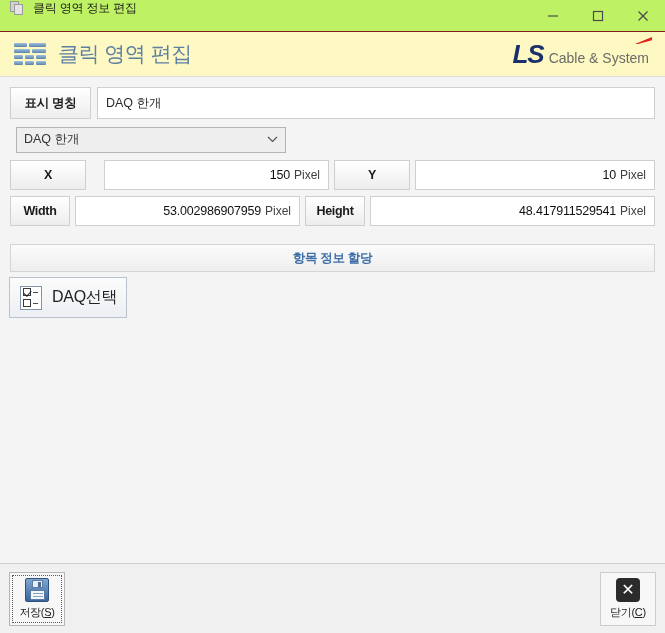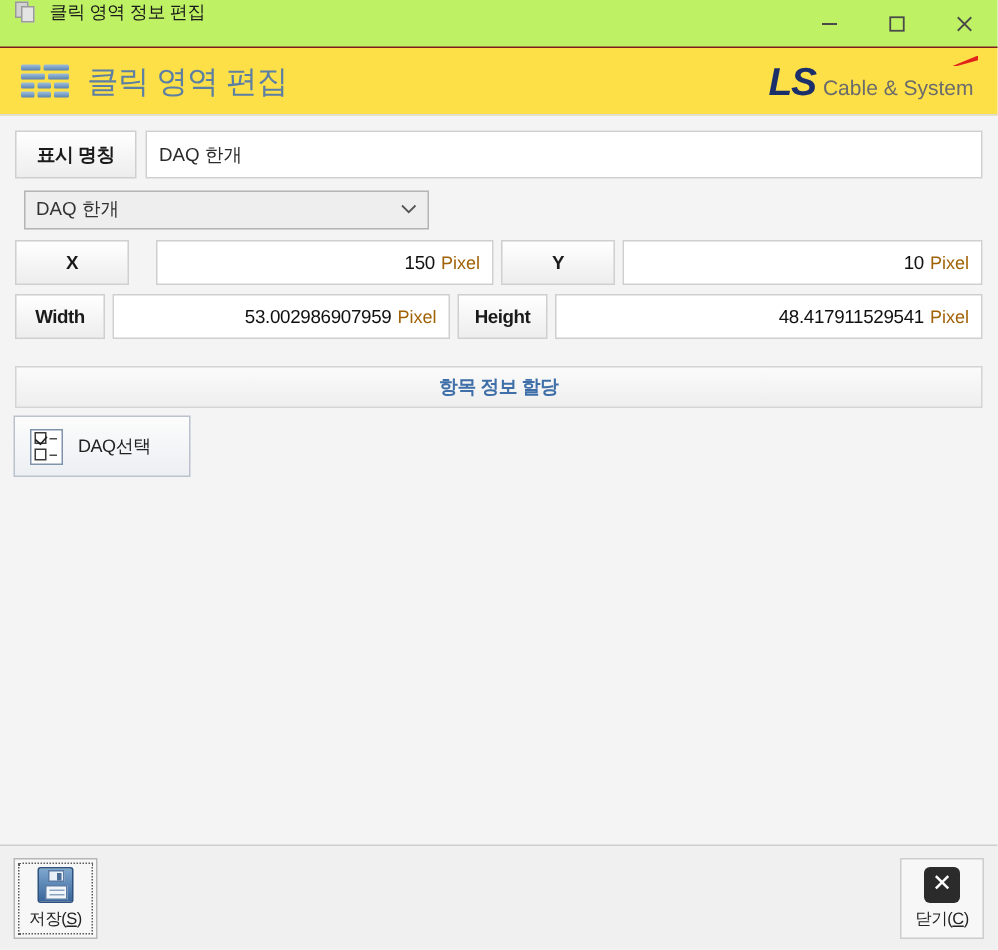--- a/index.html
+++ b/index.html
@@ -66,21 +66,21 @@
     display: flex;
     align-items: center;
     justify-content: center;
     color: #4a4a4a;
   }
   .winbtn svg { display: block; }
 
   
   .headerband {
     height: 44px;
-    background: #fde047;
+    background: #fef9c3;
     display: flex;
     align-items: center;
     flex: 0 0 auto;
     border-bottom: 1px solid #dcdcdc;
     position: relative;
   }
   .header-icon {
     margin-left: 14px;
     margin-right: 12px;
     width: 32px;
@@ -178,21 +178,21 @@
     justify-content: flex-end;
     gap: 4px;
   }
   .num-val {
     font-size: 12.5px;
     color: #111111;
     letter-spacing: -0.2px;
   }
   .num-unit {
     font-size: 12px;
-    color: #a16207;
+    color: #404040;
   }
 
   .label-w1 { width: 81px; height: 32px; }
   .input-name { flex: 1 1 auto; height: 32px; }
 
   .select-wrap {
     width: 270px;
     height: 26px;
     background: #eeeeee;
     border: 1px solid #b4b4b4;
@@ -284,25 +284,25 @@
     content: "";
     position: absolute;
     left: 1px; top: 0px;
     width: 4px; height: 6px;
     border: solid #1a1a1a;
     border-width: 0 1.4px 1.4px 0;
     transform: rotate(42deg);
   }
   .cl-dash { width: 5px; height: 1px; background: #4a4a4a; }
   .assign-btn-label {
-    font-size: 12px;
+    font-size: 16px;
     color: #222222;
     letter-spacing: -0.3px;
     flex: 1 1 auto;
-    text-align: left;
+    text-align: right;
     white-space: nowrap;
   }
 
   
   .footer {
     flex: 0 0 auto;
     height: 70px;
     background: #f0f0f0;
     border-top: 1px solid #cfcfcf;
     display: flex;

